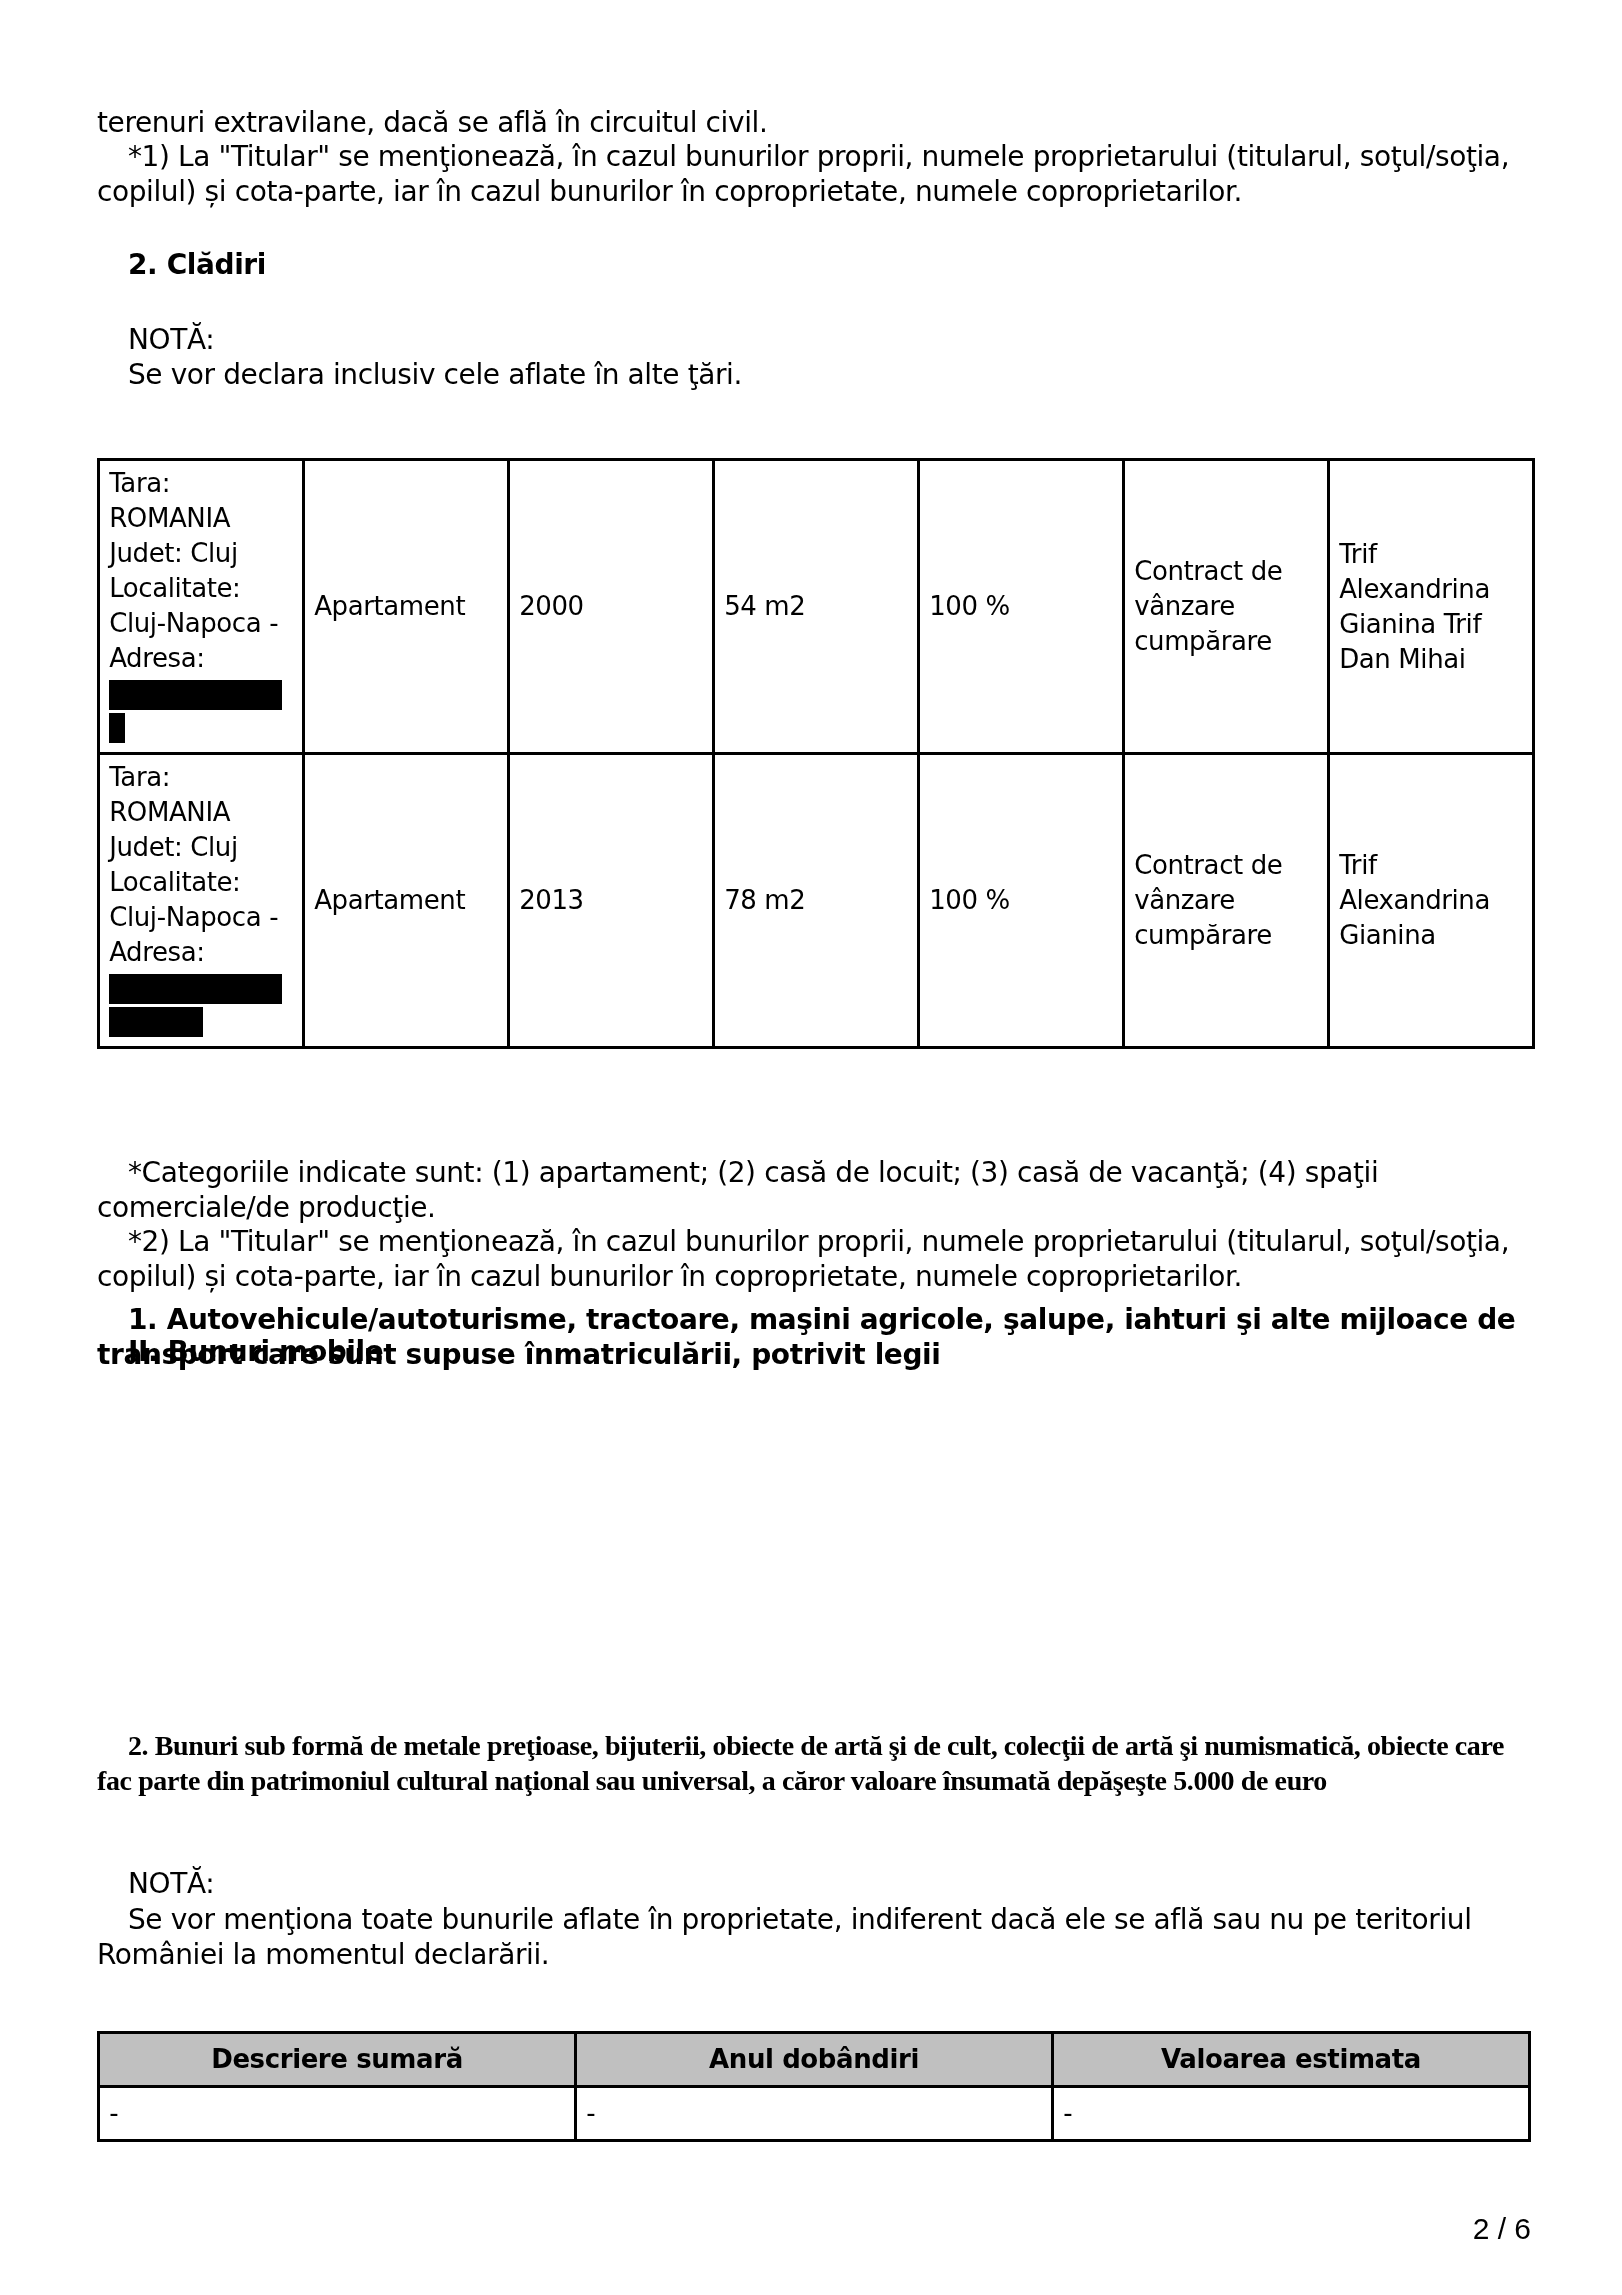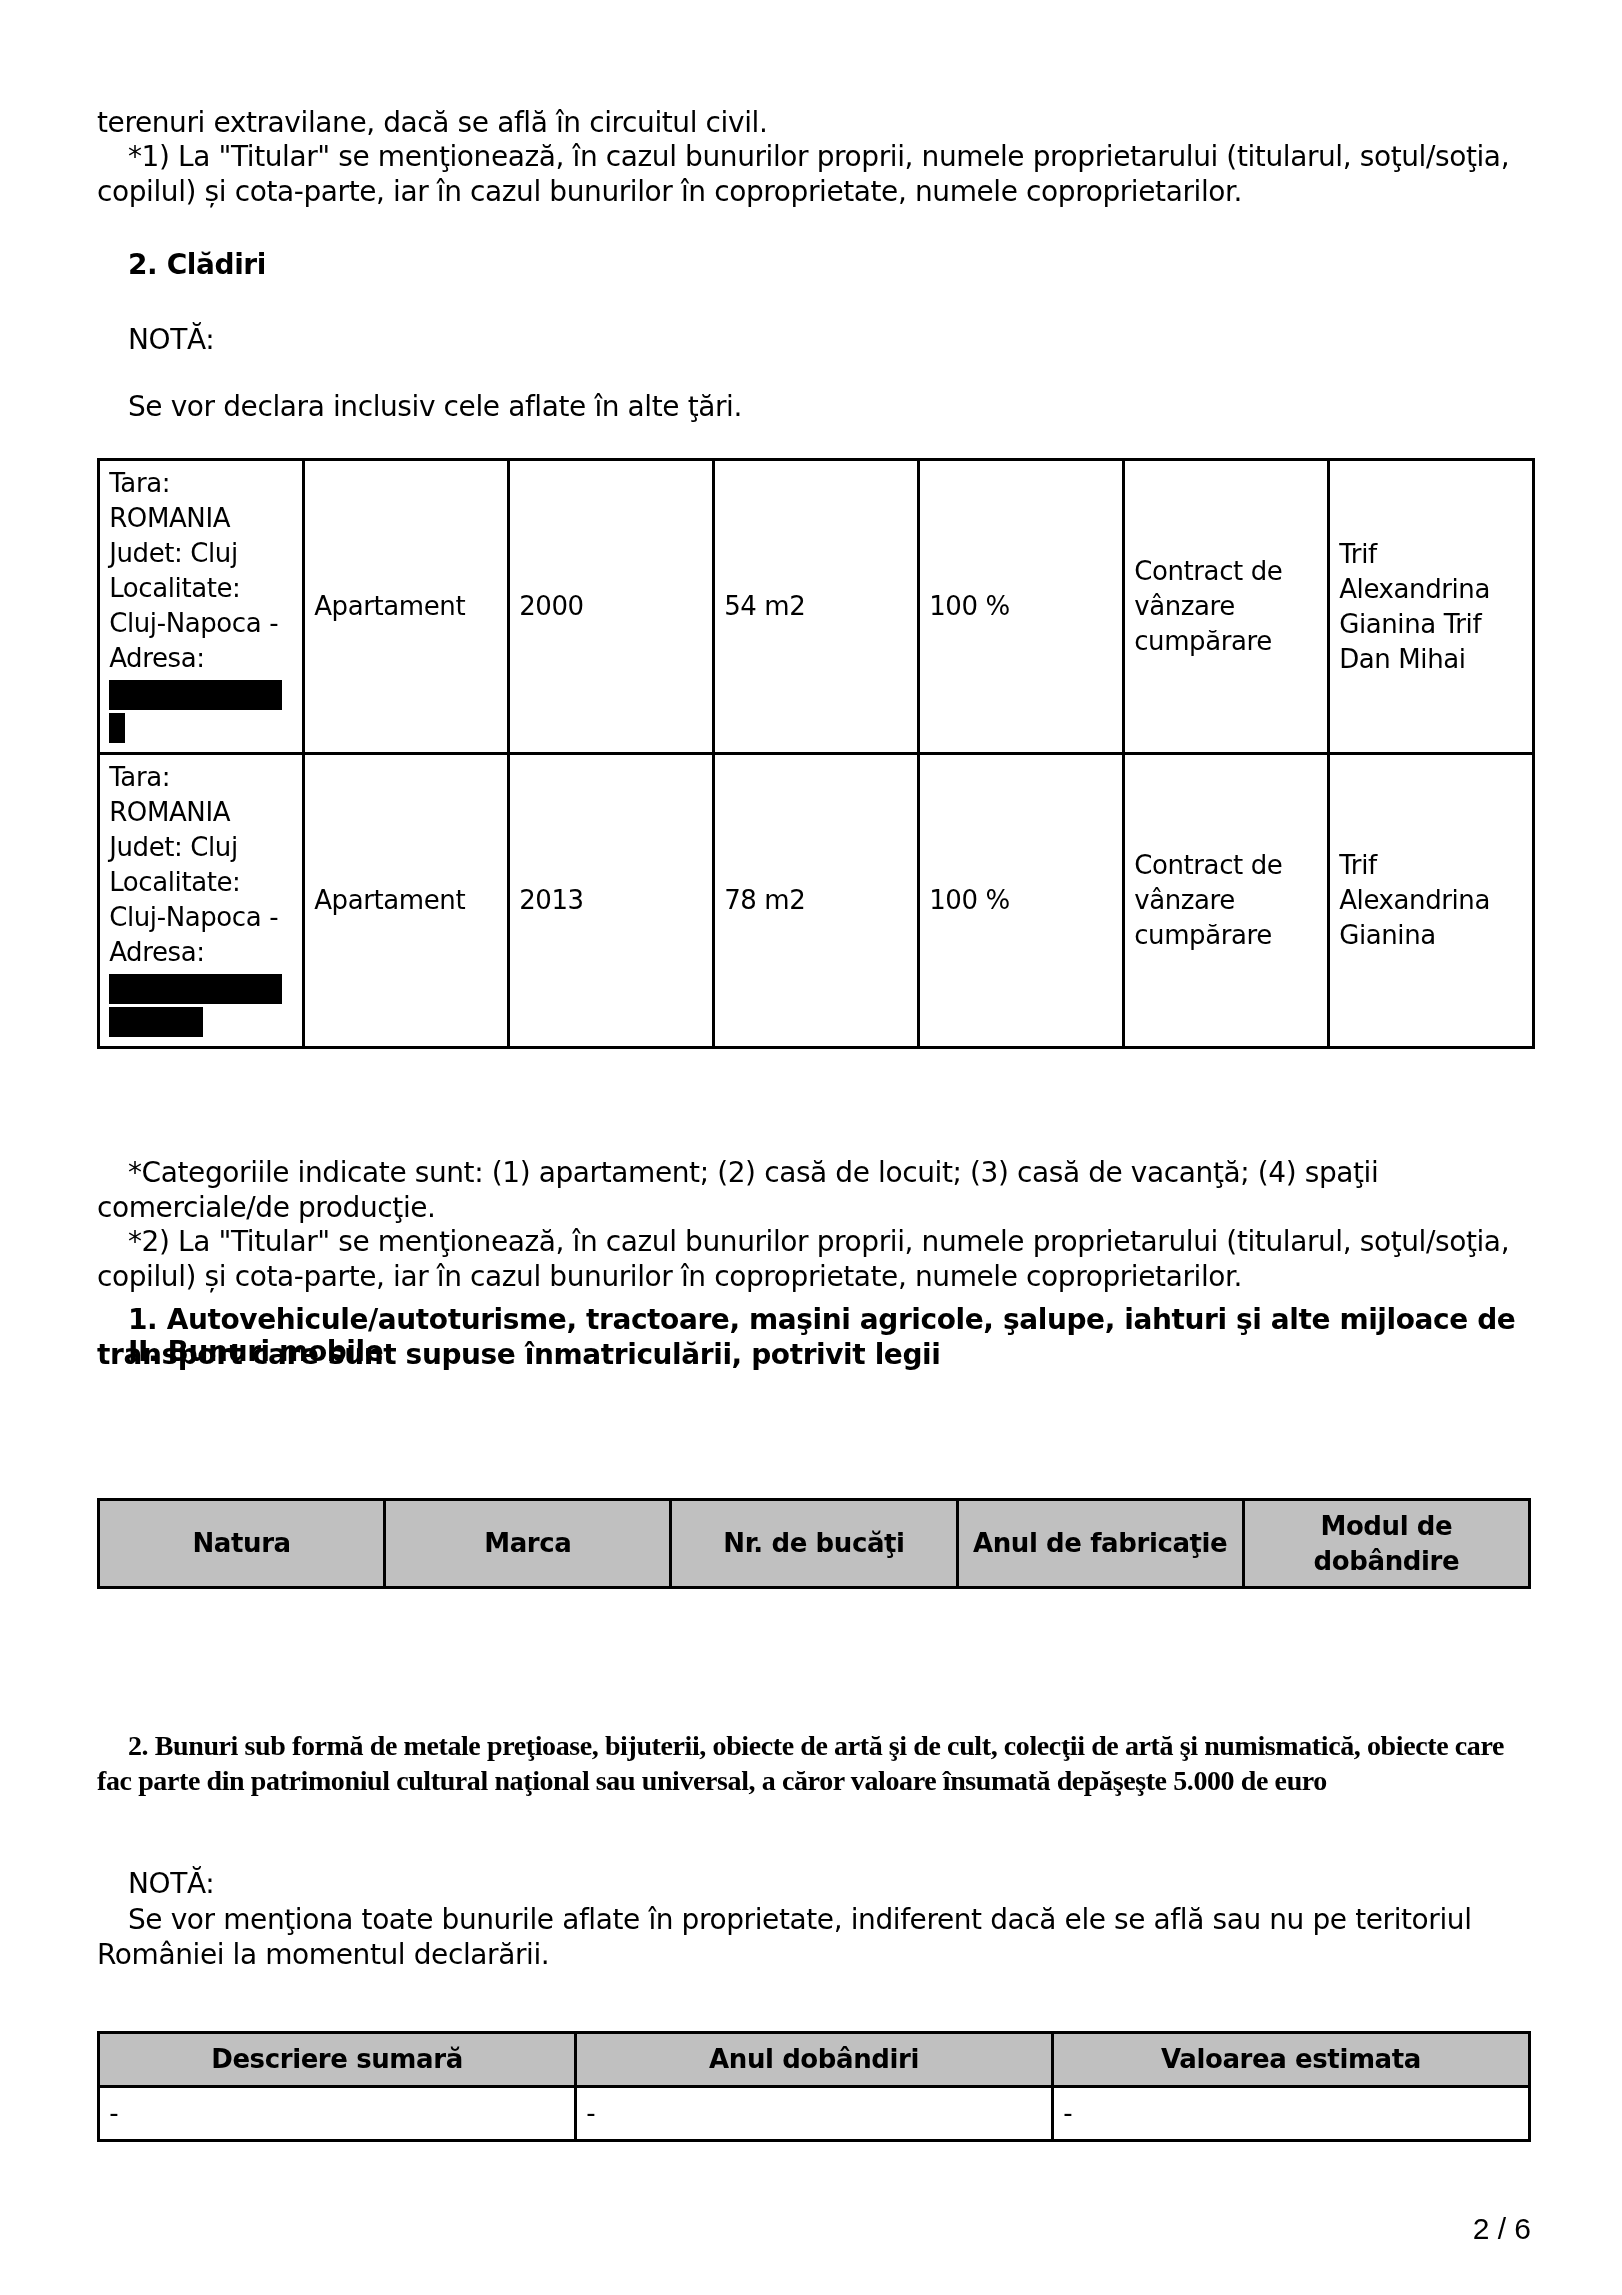--- a/index.html
+++ b/index.html
@@ -23,21 +23,21 @@
 </head>
 <body>
 
 <div class="page">
 
   <p class="p abs" style="top:105px;">terenuri extravilane, dacă se află în circuitul civil.</p>
   <p class="p abs indent" style="top:139px;">*1) La "Titular" se menţionează, în cazul bunurilor proprii, numele proprietarului (titularul, soţul/soţia, copilul) și cota-parte, iar în cazul bunurilor în coproprietate, numele coproprietarilor.</p>
 
   <p class="p abs b" style="top:247px; padding-left:31px;">2. Clădiri</p>
   <p class="p abs" style="top:322px; padding-left:31px;">NOTĂ:</p>
-  <p class="p abs" style="top:357px; padding-left:31px;margin-top:32px;">Se vor declara inclusiv cele aflate în alte ţări.</p>
+  <p class="p abs" style="top:357px; padding-left:31px;">Se vor declara inclusiv cele aflate în alte ţări.</p>
 
   <div class="abs" style="top:458px;">
     <table>
       <colgroup>
         <col style="width:205px">
           <col style="width:205px">
           <col style="width:205px">
           <col style="width:205px">
           <col style="width:205px">
           <col style="width:205px">
@@ -86,27 +86,20 @@
 
   <p class="p abs indent" style="top:1155px;">*Categoriile indicate sunt: (1) apartament; (2) casă de locuit; (3) casă de vacanţă; (4) spaţii comerciale/de producţie.</p>
   <p class="p abs indent" style="top:1224px;">*2) La "Titular" se menţionează, în cazul bunurilor proprii, numele proprietarului (titularul, soţul/soţia, copilul) și cota-parte, iar în cazul bunurilor în coproprietate, numele coproprietarilor.</p>
 
   <p class="p abs b" style="top:1334px; padding-left:31px;">II. Bunuri mobile</p>
   <p class="p abs b indent" style="top:1302px;">1. Autovehicule/autoturisme, tractoare, maşini agricole, şalupe, iahturi şi alte mijloace de transport care sunt supuse înmatriculării, potrivit legii</p>
 
   <div class="abs" style="top:1498px;">
     <table>
       <tbody>
-          <tr style="height:88px;">
-        <th>Natura</th>
-        <th>Marca</th>
-        <th>Nr. de bucăţi</th>
-        <th>Anul de fabricaţie</th>
-        <th>Modul de dobândire</th>
-      </tr>
     </tbody>
       </table>
   </div>
 
   <p class="p abs b indent" style="top:1728px;font-family:Liberation Serif, serif;">2. Bunuri sub formă de metale preţioase, bijuterii, obiecte de artă şi de cult, colecţii de artă şi numismatică, obiecte care fac parte din patrimoniul cultural naţional sau universal, a căror valoare însumată depăşeşte 5.000 de euro</p>
   <p class="p abs" style="top:1866px; padding-left:31px;">NOTĂ:</p>
   <p class="p abs indent" style="top:1902px;">Se vor menţiona toate bunurile aflate în proprietate, indiferent dacă ele se află sau nu pe teritoriul României la momentul declarării.</p>
 
   <div class="abs" style="top:2031px;">
     <table>

